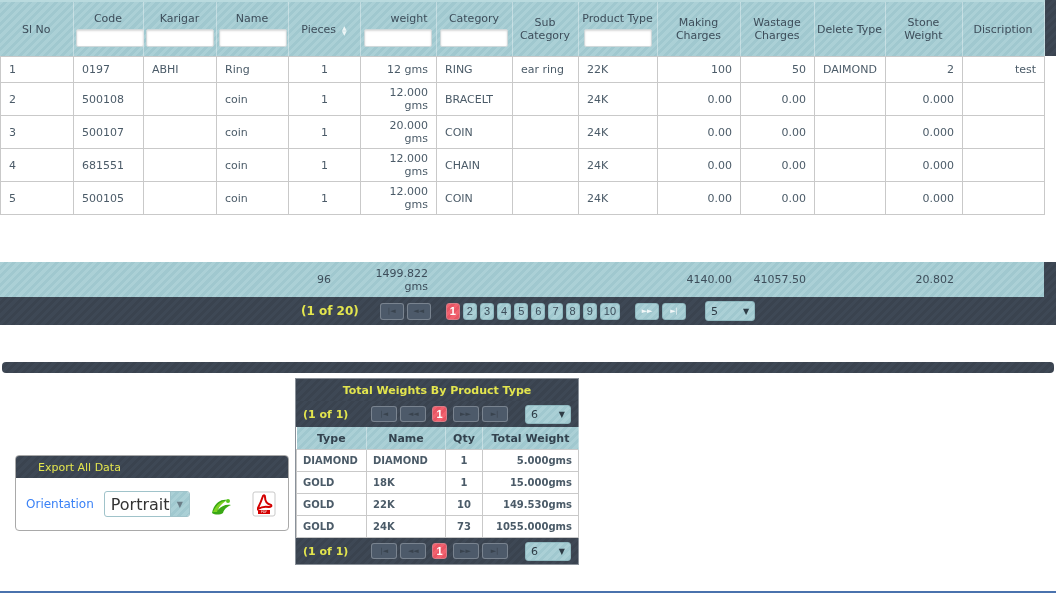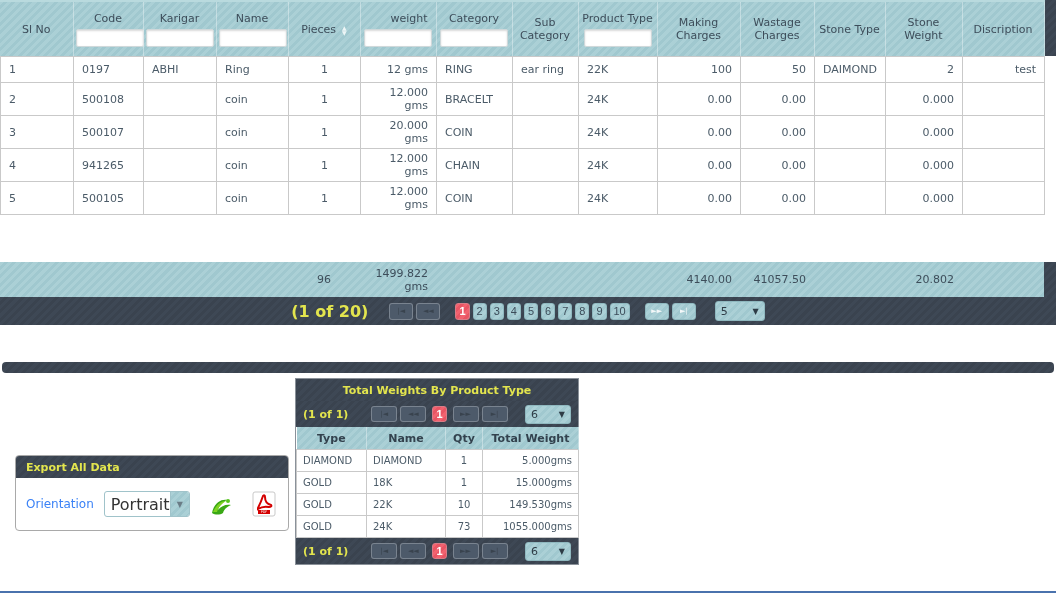--- a/index.html
+++ b/index.html
@@ -44,21 +44,21 @@
   td:nth-child(6),td:nth-child(10),td:nth-child(11),td:nth-child(13),td:nth-child(14){text-align:right;}
   .wcell{display:inline-block;width:54px;text-align:right;}
 
   .gap-white{height:47px;background:#fff;}
   .foot-wrap{height:35px;}
   .foot-wrap .grid{height:35px;}
   .foot-wrap td{font-size:11px;color:#3d4d5a;padding:2px 8px;border:none;}
 
   
   .pager{height:28px;display:flex;align-items:center;justify-content:center;gap:3px;}
-  .pg-status{font-size:16px;font-weight:bold;margin-right:18px;}
+  .pg-status{font-size:12px;font-weight:bold;margin-right:18px;}
   .pg-btn{height:17px;min-width:24px;border-radius:3px;border:1px solid rgba(255,255,255,0.25);
           font-size:7px;display:flex;align-items:center;justify-content:center;cursor:pointer;font-family:inherit;padding:0 3px;}
   .pg-btn.disabled{background:#4d5a6a;color:#39434e;cursor:default;}
   .pg-btn.lite{color:#f4f8f9;border-color:#8fb8bf;}
   .pg-num{height:17px;min-width:13px;padding:0 3px;border-radius:3px;border:1px solid #8fb8bf;
           font-size:11px;color:#3c4c59;display:flex;align-items:center;justify-content:center;cursor:pointer;}
   .pg-num.active{color:#fff;border-color:#d87c87;font-weight:bold;}
   .gap-l{margin-left:12px;}
   .gap-r{margin-right:12px;}
   .pg-select{height:18px;min-width:38px;margin-left:16px;border:1px solid #8fb8bf;border-radius:3px;
@@ -71,27 +71,27 @@
   
   .wpanel{position:absolute;left:295px;top:378px;width:282px;border:1px solid #8a9199;}
   .wp-title{height:22px;display:flex;align-items:center;justify-content:center;font-size:11px;font-weight:bold;}
   .wp-pager{height:26px;display:flex;align-items:center;padding:0 7px;gap:3px;}
   .wp-pager .pg-status{font-size:11px;margin-right:20px;}
   .wp-pager .pg-btn{min-width:26px;height:16px;}
   .wp-pager .pg-num{height:16px;margin:0 3px;}
   .wp-pager .pg-select{margin-left:auto;min-width:34px;height:17px;}
   .wtable{border-collapse:collapse;table-layout:fixed;width:100%;}
   .wtable th{height:20px;font-size:11px;font-weight:bold;color:#33424e;border-right:1px solid rgba(255,255,255,0.35);padding:1px 2px;}
-  .wtable td{background:#fff;border:1px solid #c9c9c9;font-size:10px;color:#4b5b68;height:19px;padding:1px 6px;}
+  .wtable td{background:#fff;border:1px solid #c9c9c9;font-size:10px;color:#4b5b68;height:19px;padding:1px 6px;font-weight:bold;}
   .wtable td:nth-child(3){text-align:center;}
   .wtable td:nth-child(4){text-align:right;}
 
   
   .epanel{position:absolute;left:15px;top:455px;width:272px;border:1px solid #a9a9a9;border-radius:4px;background:#fff;}
-  .ep-title{height:22px;border-radius:3px 3px 0 0;display:flex;align-items:center;padding-left:10px;font-size:11px;font-weight:bold;}
+  .ep-title{height:22px;border-radius:3px 3px 0 0;display:flex;align-items:center;padding-left:22px;font-size:11px;font-weight:normal;}
   .ep-body{display:flex;align-items:center;padding:12px 10px;gap:10px;}
   .ep-label{font-size:12px;color:#3b82f6;}
   .ep-select{width:92px;height:24px;border:1px solid #a0c3ca;border-radius:3px;background:#fff;display:flex;align-items:center;cursor:pointer;overflow:hidden;}
   .ep-select .val{flex:1;font-size:16px;color:#333;padding-left:6px;}
   .ep-select .arrow{width:22px;height:100%;display:flex;align-items:center;justify-content:center;border-left:1px solid #a0c3ca;}
   .ep-select .arrow span{font-size:8px;color:#6a7c86;}
   .ep-icons{display:flex;gap:14px;margin-left:8px;}
   .ep-ic{width:28px;height:28px;cursor:pointer;display:flex;align-items:center;justify-content:center;}
 
   .bottom-line{position:absolute;top:591px;left:0;width:1056px;height:2px;background:#4a72ad;}
@@ -137,21 +137,21 @@
               <span class="lbl">weight</span>
           <input class="flt" value="" style="">
             </th>
         <th><span class="lbl">Category</span>
           <input class="flt" value="" style=""></th>
         <th><span class="lbl">Sub Category</span></th>
         <th><span class="lbl">Product Type</span>
           <input class="flt" value="" style=""></th>
         <th><span class="lbl">Making Charges</span></th>
         <th><span class="lbl">Wastage Charges</span></th>
-        <th><span class="lbl">Stone Type</span></th>
+        <th><span class="lbl">Delete Type</span></th>
         <th><span class="lbl">Stone Weight</span></th>
         <th><span class="lbl">Discription</span></th>
       </tr>
     </tbody>
       </table>
   </div>
 
   <div class="body-wrap">
     <table class="grid">
       <colgroup>
@@ -214,21 +214,21 @@
             <td></td>
         <td>24K</td>
             <td>0.00</td>
         <td>0.00</td>
             <td></td>
         <td>0.000</td>
             <td></td>
       </tr>
       <tr>
         <td>4</td>
-            <td>941265</td>
+            <td>681551</td>
         <td></td>
             <td>coin</td>
         <td>1</td>
             <td><span class="wcell">12.000 gms</span></td>
         <td>CHAIN</td>
             <td></td>
         <td>24K</td>
             <td>0.00</td>
         <td>0.00</td>
             <td></td>

